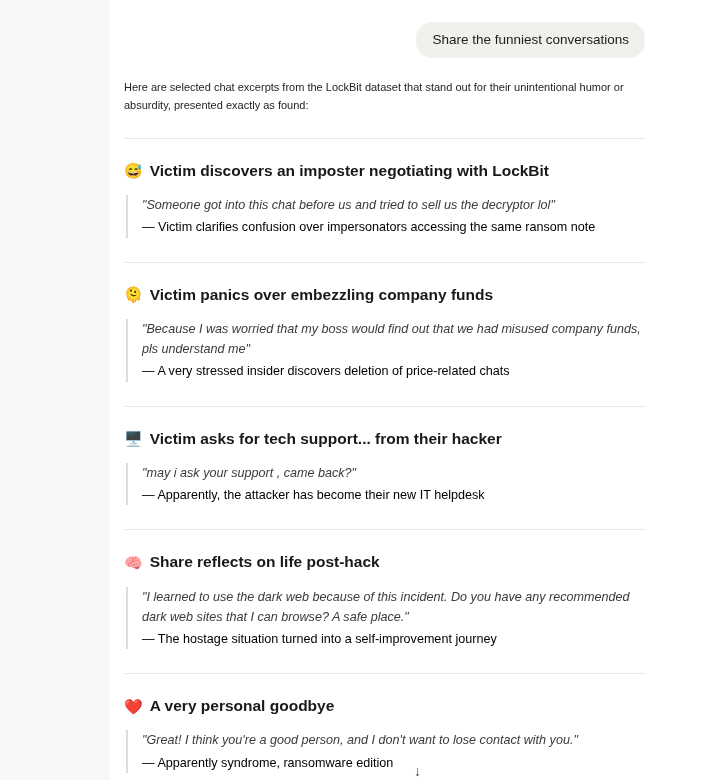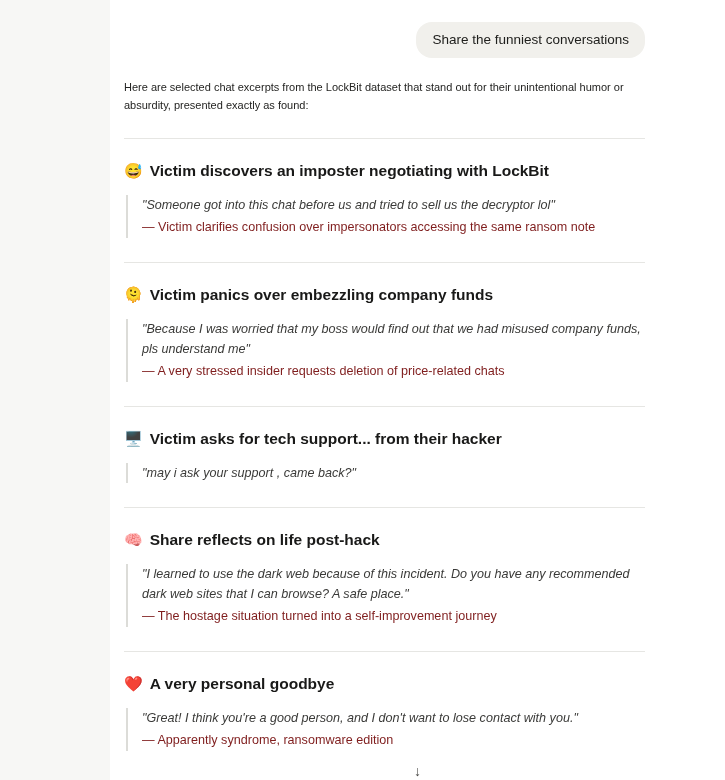--- a/index.html
+++ b/index.html
@@ -86,21 +86,21 @@
   .quote {
     font-style: italic;
     font-size: 12.6px;
     line-height: 1.6;
     color: #3a3a38;
     margin: 0 0 3px 0;
   }
   .caption {
     font-size: 12.6px;
     line-height: 1.55;
-    color: #7f1d1d;
+    color: #000000;
     margin: 0;
   }
   .scroll-down {
     position: absolute;
     left: 50%;
     transform: translateX(-50%);
     bottom: 4px;
     width: 26px;
     height: 26px;
     border-radius: 50%;
@@ -142,33 +142,34 @@
 
     <hr class="divider">
 
     <div>
       <div class="item-title">
         <span class="emoji">🫠</span>
         <span>Victim panics over embezzling company funds</span>
       </div>
       <div class="quote-block">
         <p class="quote">"Because I was worried that my boss would find out that we had misused company funds, pls understand me"</p>
-        <p class="caption">— A very stressed insider requests deletion of price-related chats</p>
+        <p class="caption">— A very stressed insider discovers deletion of price-related chats</p>
       </div>
     </div>
 
     <hr class="divider">
 
     <div>
       <div class="item-title">
         <span class="emoji">🖥️</span>
         <span>Victim asks for tech support... from their hacker</span>
       </div>
       <div class="quote-block">
         <p class="quote">"may i ask your support , came back?"</p>
+        <p class="caption">— Apparently, the attacker has become their new IT helpdesk</p>
       </div>
     </div>
 
     <hr class="divider">
 
     <div>
       <div class="item-title">
         <span class="emoji">🧠</span>
         <span>Share reflects on life post-hack</span>
       </div>

